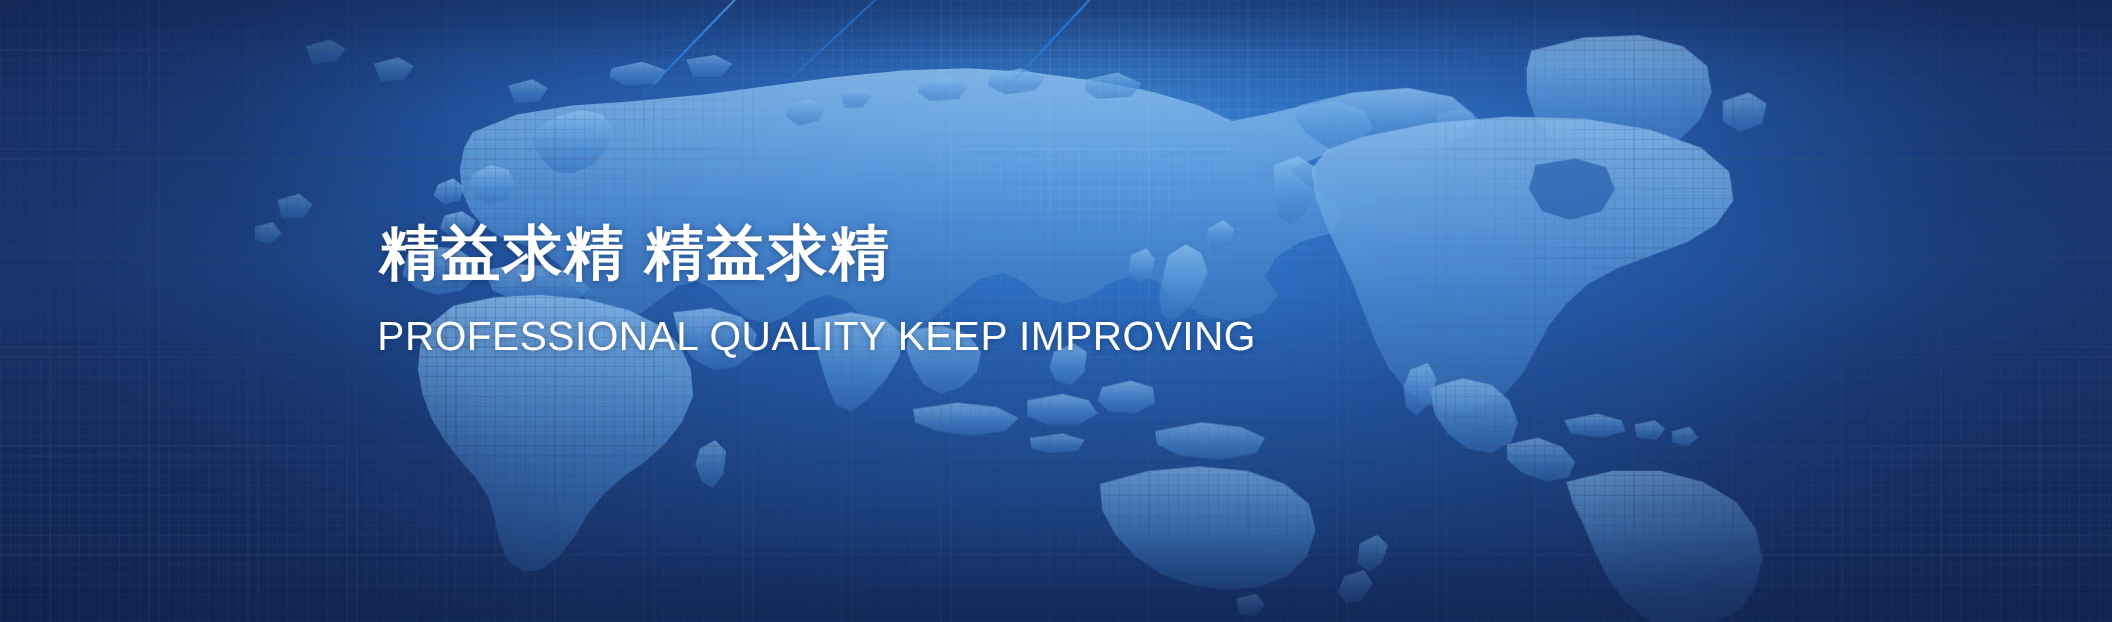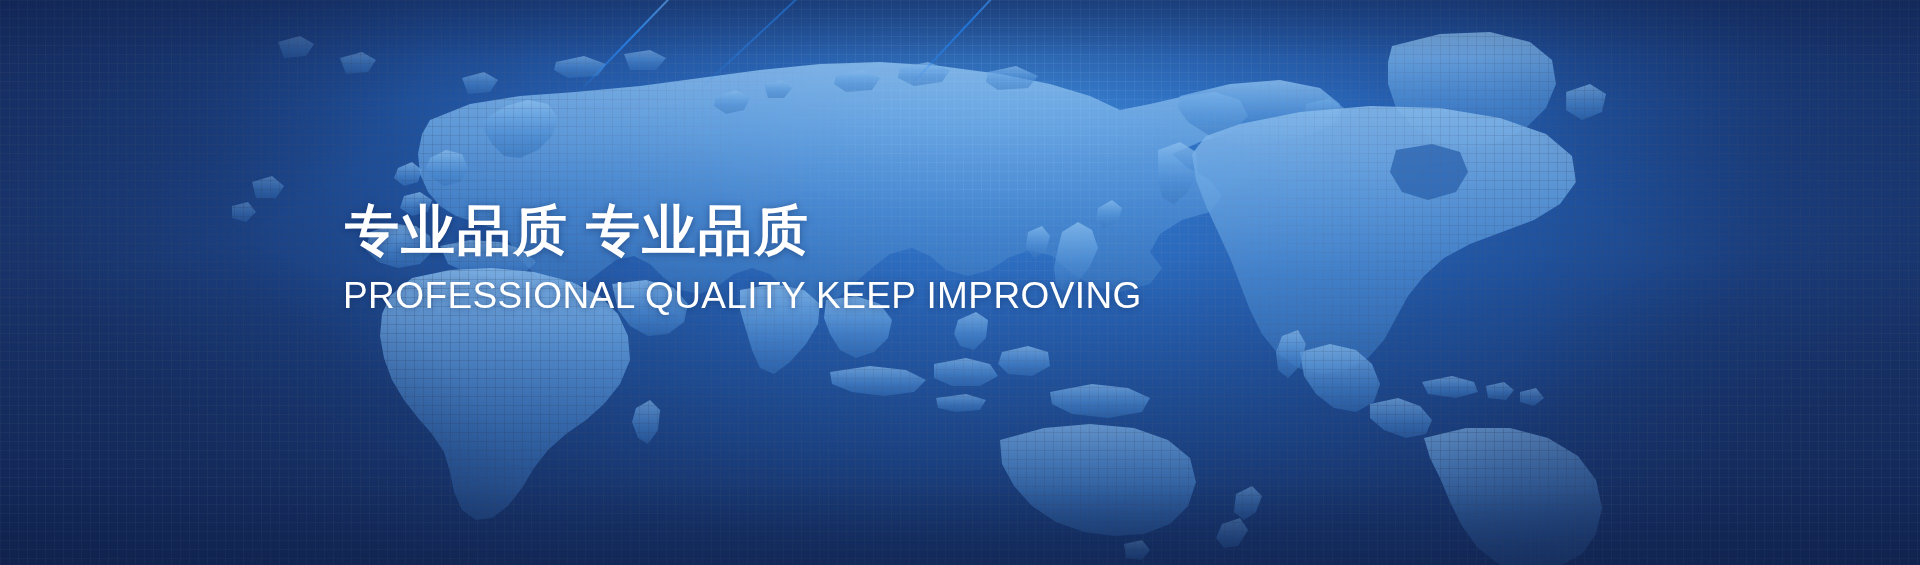--- a/index.html
+++ b/index.html
@@ -135,21 +135,21 @@
     font-size: 54px;
     line-height: 1.0;
     font-weight: 700;
     color: #ffffff;
     letter-spacing: 2px;
     white-space: nowrap;
     text-shadow: 0 1px 7px rgba(10,32,78,0.45);
     margin: 0;
   }
   .headline-en {
-    margin: 20px 0 0 -2px;
+    margin: 30px 0 0 -2px;
     font-size: 37px;
     line-height: 1.0;
     font-weight: 400;
     color: #ffffff;
     letter-spacing: 0.4px;
     white-space: nowrap;
     text-shadow: 0 1px 6px rgba(10,32,78,0.40);
   }
 
   
@@ -299,17 +299,17 @@
 
   <div class="streaks">
     <div class="streak streak-1"></div>
     <div class="streak streak-2"></div>
     <div class="streak streak-3"></div>
   </div>
 
   <div class="vignette"></div>
 
   <div class="text-block">
-    <div class="headline-cn">专业品质  专业品质</div>
+    <div class="headline-cn">精益求精  精益求精</div>
     <div class="headline-en">PROFESSIONAL QUALITY KEEP IMPROVING</div>
   </div>
 
 </div>
 
 </body></html>

